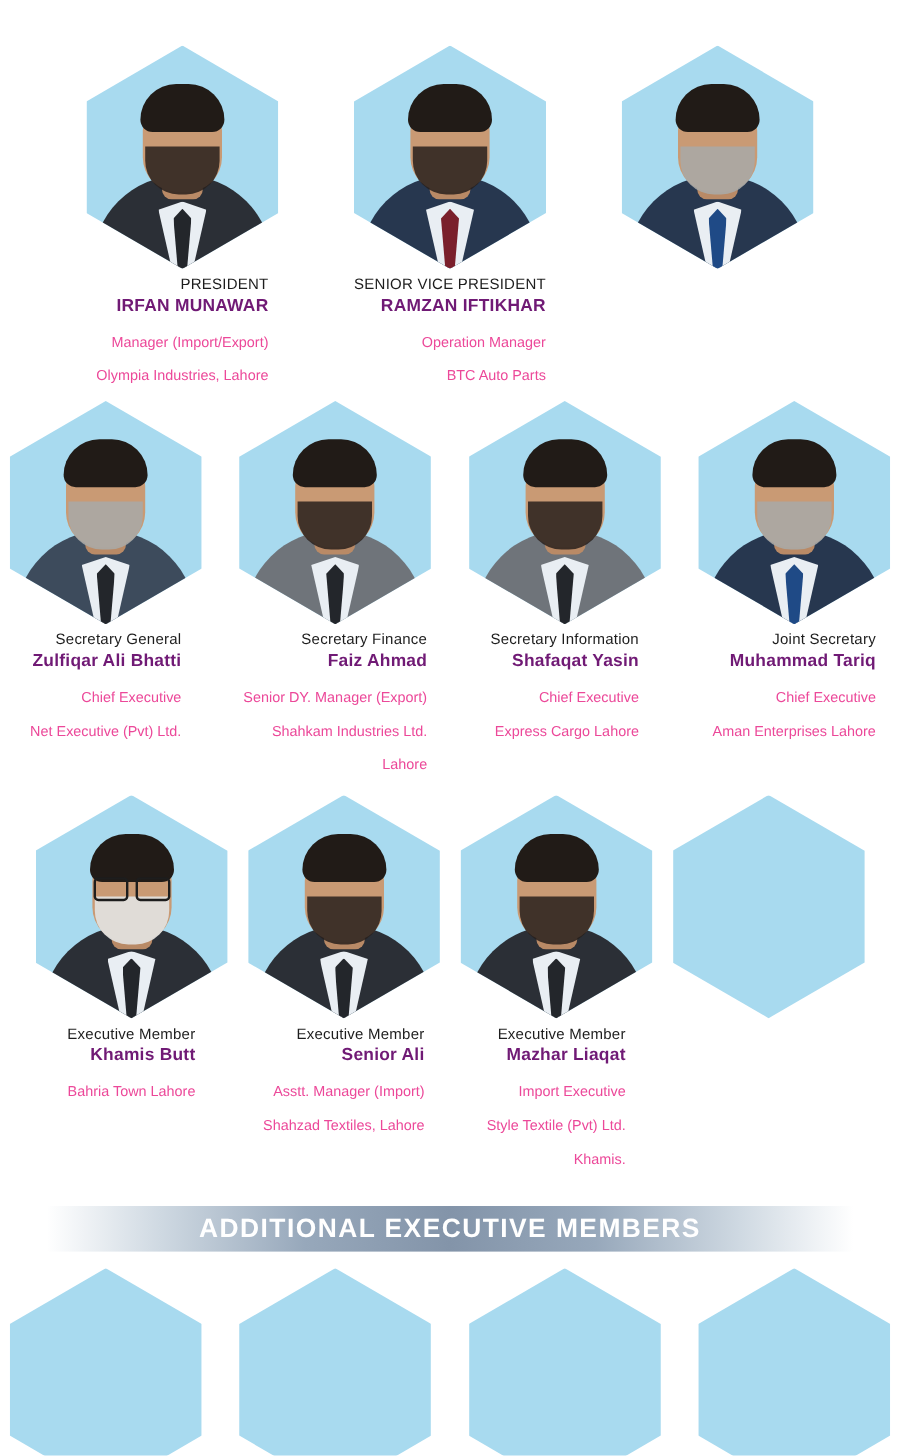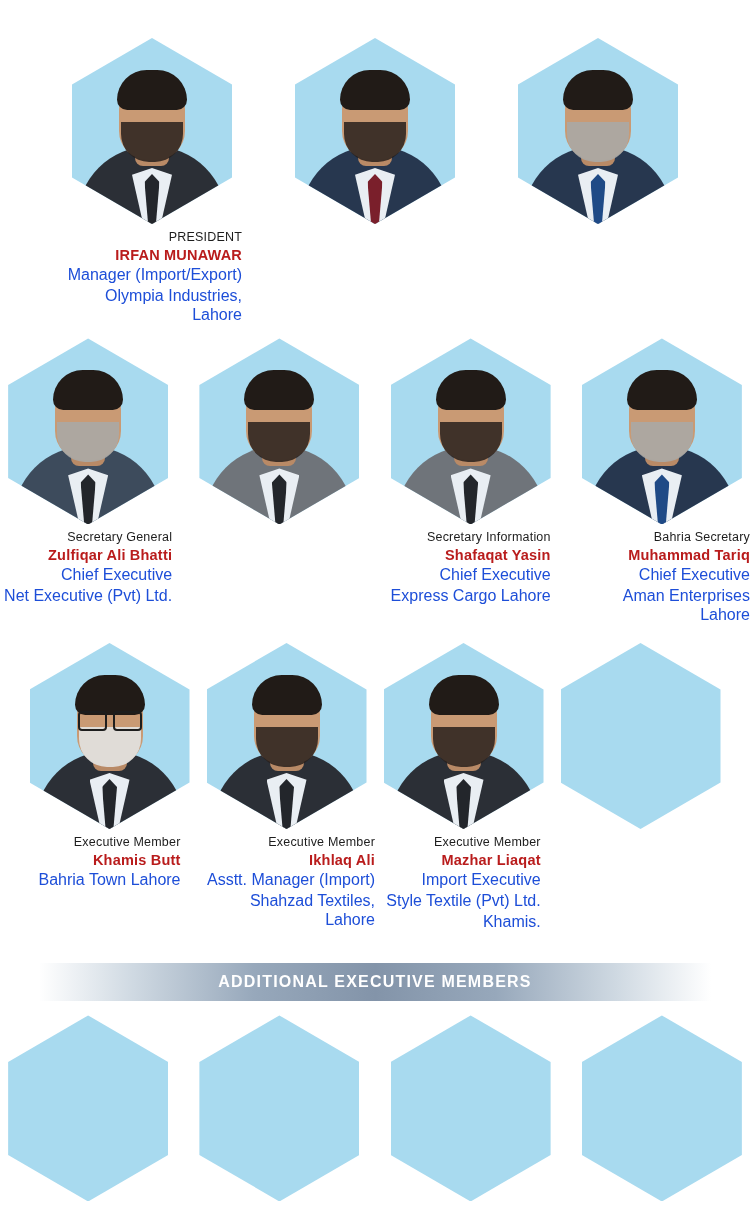--- a/index.html
+++ b/index.html
@@ -154,49 +154,49 @@
     margin-top: 6px;
   }
   .role {
     font-size: 12.5px;
     color: #1d1d1d;
     letter-spacing: 0.2px;
   }
   .name {
     font-size: 14.5px;
     font-weight: bold;
-    color: #b91c1c;
+    color: #701a75;
     margin-top: 2px;
     letter-spacing: 0.2px;
   }
   .detail {
-    font-size: 16px;
-    color: #1d4ed8;
-    margin-top: 2px;
+    font-size: 12px;
+    color: #ec4899;
+    margin-top: 14px;
   }
 
   .banner {
     position: relative;
     width: 672px;
     height: 38px;
     margin: 0 auto;
     background: linear-gradient(to right,
         #ffffff 0%,
         #cfd9e2 14%,
         #97a8bb 32%,
         #8394a9 50%,
         #97a8bb 68%,
         #cfd9e2 86%,
         #ffffff 100%);
     display: flex;
     align-items: center;
     justify-content: center;
   }
   .banner-text {
-    font-size: 16px;
+    font-size: 22px;
     font-weight: bold;
     color: #ffffff;
     letter-spacing: 1.2px;
   }
 
   .empty-hex {
     width: 160px;
     height: 186px;
     background: #a8daef;
     -webkit-clip-path: polygon(50% 0%, 100% 25%, 100% 75%, 50% 100%, 0% 75%, 0% 25%);
@@ -247,20 +247,26 @@
             <div class="shoulders"></div>
             <div class="shirt"></div>
             <div class="tie tie-red"></div>
             <div class="neck"></div>
             <div class="head"></div>
             <div class="hair"></div>
             <div class="beard"></div>
           </div>
         </div>
       </div>
+      <div class="caption">
+        <div class="role">SENIOR VICE PRESIDENT</div>
+        <div class="name">RAMZAN IFTIKHAR</div>
+        <div class="detail">Operation Manager</div>
+        <div class="detail">BTC Auto Parts</div>
+      </div>
     </div>
 
     <div class="member">
       <div class="hex-wrap">
         <div class="hex">
           <div class="portrait suit-navy">
             <div class="shoulders"></div>
             <div class="shirt"></div>
             <div class="tie tie-blue"></div>
             <div class="neck"></div>
@@ -305,20 +311,27 @@
             <div class="shoulders"></div>
             <div class="shirt"></div>
             <div class="tie tie-dark"></div>
             <div class="neck"></div>
             <div class="head"></div>
             <div class="hair"></div>
             <div class="beard"></div>
           </div>
         </div>
       </div>
+      <div class="caption">
+        <div class="role">Secretary Finance</div>
+        <div class="name">Faiz Ahmad</div>
+        <div class="detail">Senior DY. Manager (Export)</div>
+        <div class="detail">Shahkam Industries Ltd.</div>
+        <div class="detail">Lahore</div>
+      </div>
     </div>
 
     <div class="member">
       <div class="hex-wrap">
         <div class="hex">
           <div class="portrait suit-grey">
             <div class="shoulders"></div>
             <div class="shirt"></div>
             <div class="tie tie-dark"></div>
             <div class="neck"></div>
@@ -344,21 +357,21 @@
             <div class="shirt"></div>
             <div class="tie tie-blue"></div>
             <div class="neck"></div>
             <div class="head"></div>
             <div class="hair"></div>
             <div class="beard grey"></div>
           </div>
         </div>
       </div>
       <div class="caption">
-        <div class="role">Bahria Secretary</div>
+        <div class="role">Joint Secretary</div>
         <div class="name">Muhammad Tariq</div>
         <div class="detail">Chief Executive</div>
         <div class="detail">Aman Enterprises Lahore</div>
       </div>
     </div>
 
   </div>
 
   <div class="row row-3">
 
@@ -393,21 +406,21 @@
             <div class="tie tie-dark"></div>
             <div class="neck"></div>
             <div class="head"></div>
             <div class="hair"></div>
             <div class="beard"></div>
           </div>
         </div>
       </div>
       <div class="caption">
         <div class="role">Executive Member</div>
-        <div class="name">Ikhlaq Ali</div>
+        <div class="name">Senior Ali</div>
         <div class="detail">Asstt. Manager (Import)</div>
         <div class="detail">Shahzad Textiles, Lahore</div>
       </div>
     </div>
 
     <div class="member">
       <div class="hex-wrap">
         <div class="hex">
           <div class="portrait">
             <div class="shoulders"></div>

